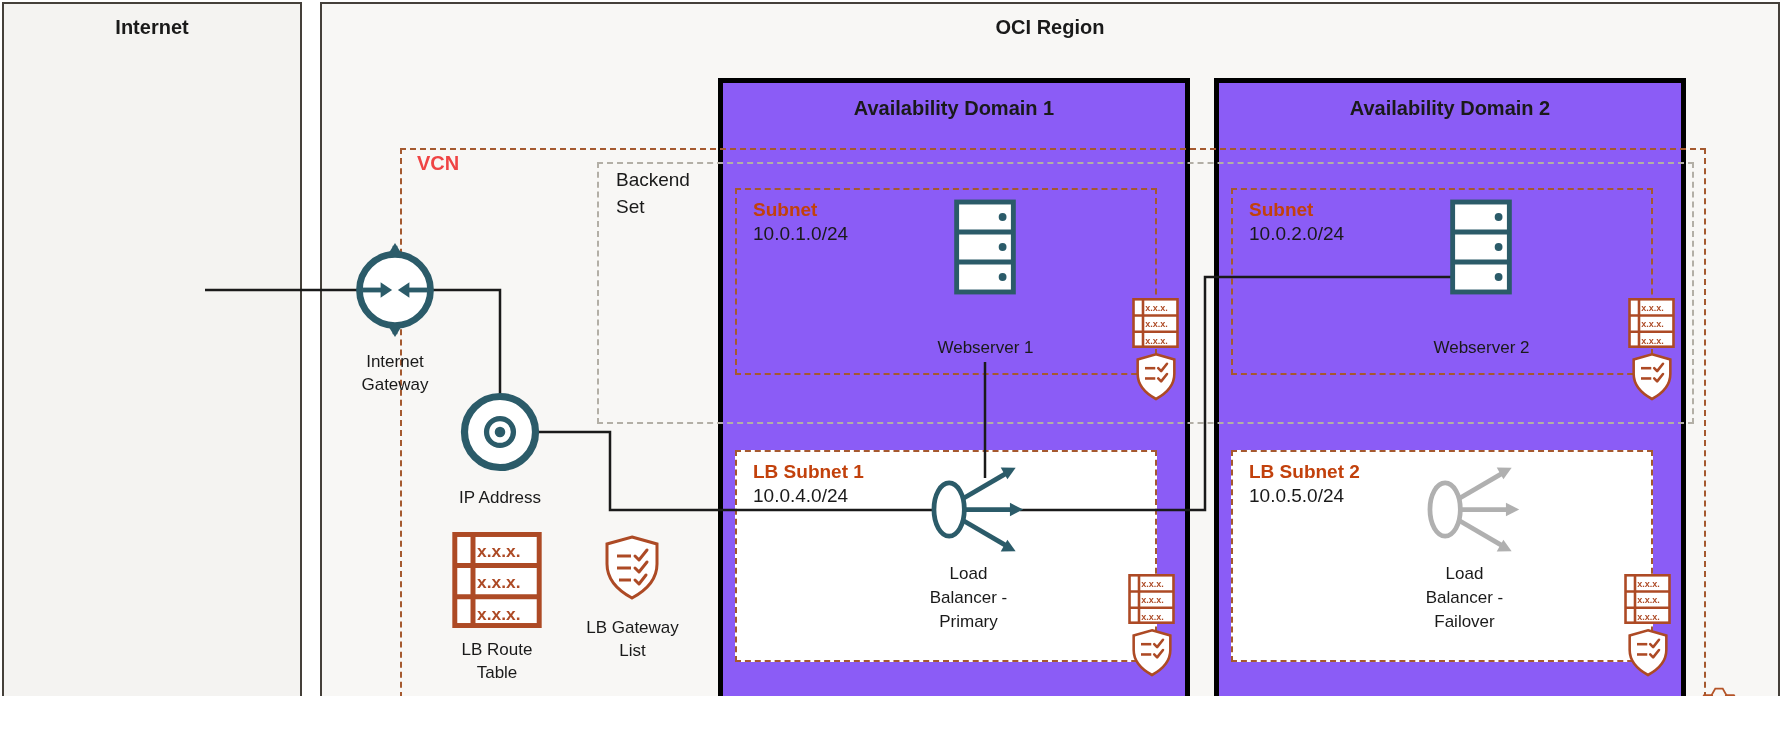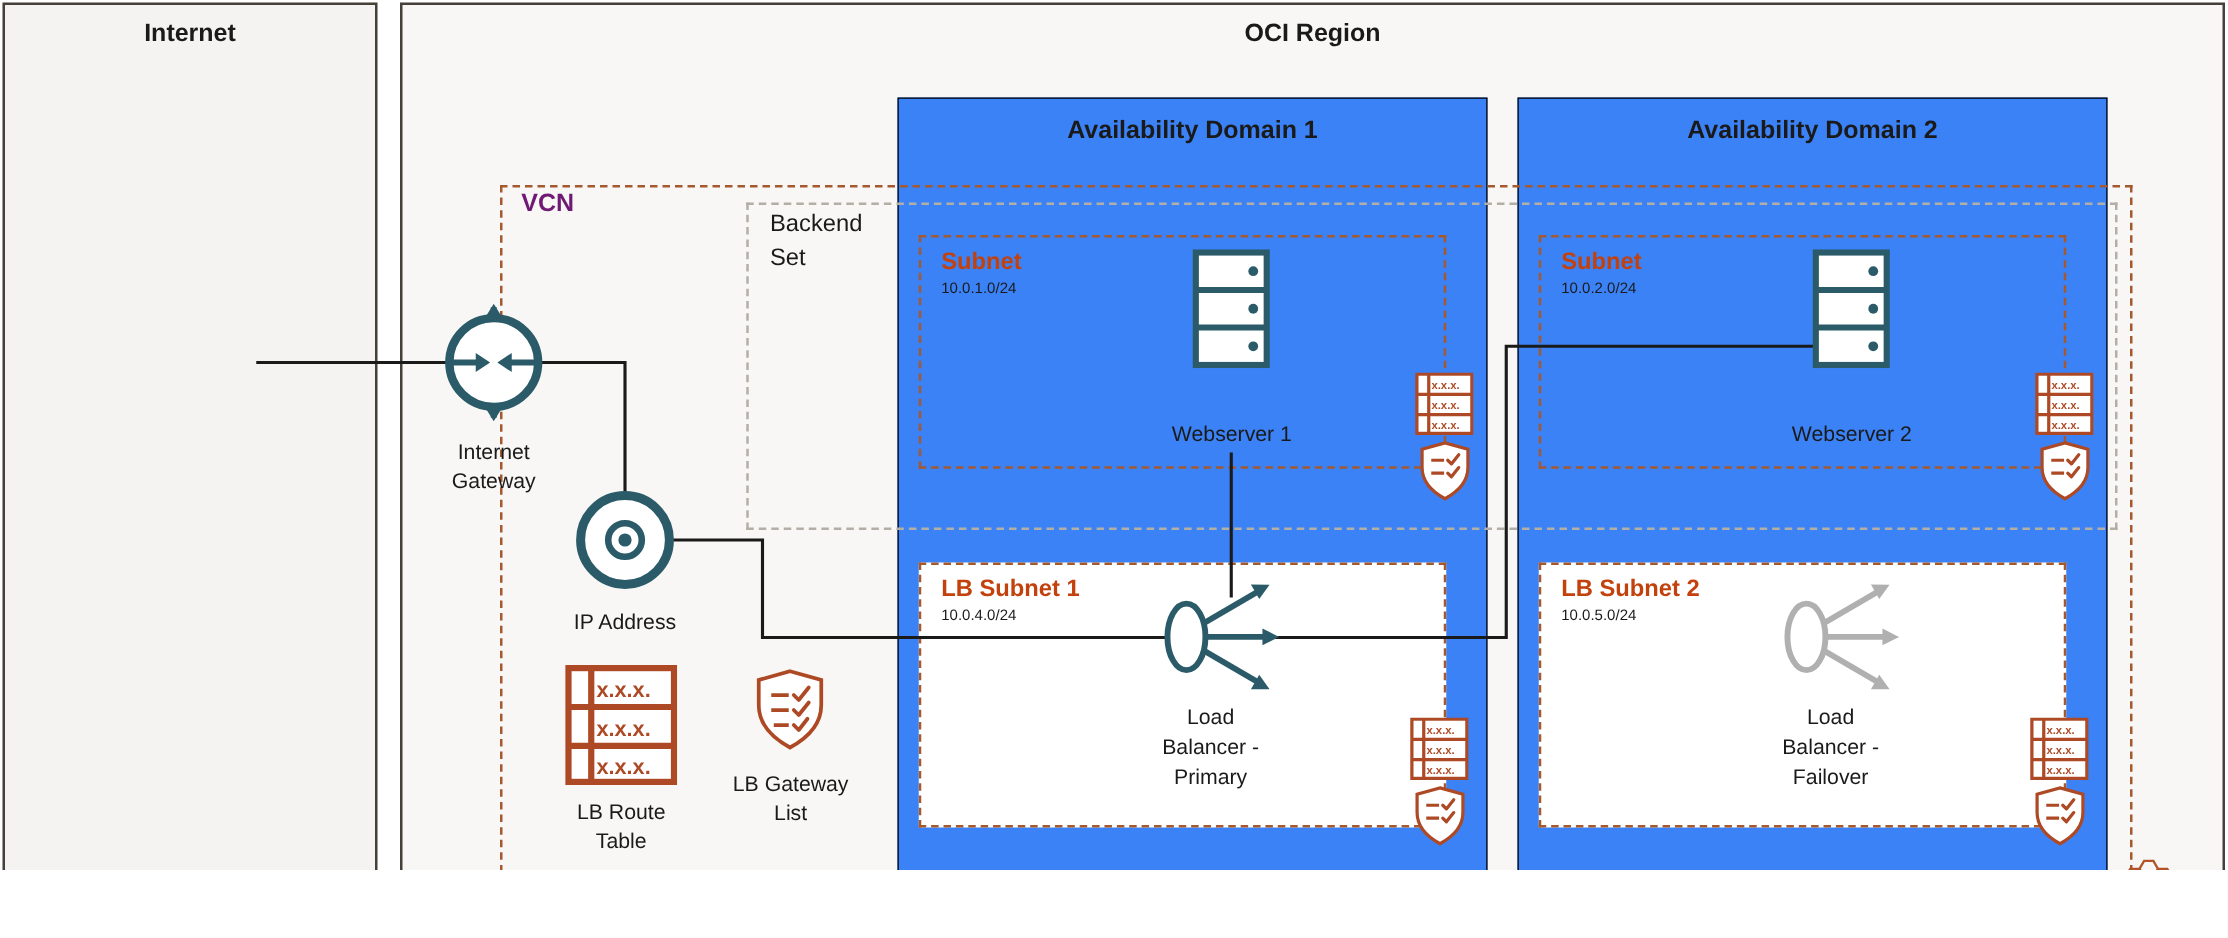--- a/index.html
+++ b/index.html
@@ -6,37 +6,37 @@
   .canvas{
     position:relative;width:1782px;height:696px;background:#ffffff;
     font-family:"Liberation Sans",sans-serif;color:#1a1a1a;overflow:hidden;
   }
   
   .zone{position:absolute;border:2px solid #45403a;box-sizing:border-box;}
   .zone-internet{left:2px;top:2px;width:300px;height:746px;background:#f4f3f1;}
   .zone-region{left:320px;top:2px;width:1460px;height:746px;background:#f8f7f5;}
   .zone-title{text-align:center;font-weight:bold;font-size:20px;padding-top:12px;}
   
-  .ad{position:absolute;background:#3b82f6;border:1px solid #000000;box-sizing:border-box;}
+  .ad{position:absolute;background:#8b5cf6;border:5px solid #000000;box-sizing:border-box;}
   .ad1{left:718px;top:78px;width:472px;height:650px;}
   .ad2{left:1214px;top:78px;width:472px;height:650px;}
   .ad-title{text-align:center;font-weight:bold;font-size:20px;padding-top:14px;}
   
   .backend{position:absolute;left:597px;top:162px;width:1097px;height:262px;border:2px dashed #b3afa6;box-sizing:border-box;}
   .backend-label{position:absolute;left:616px;top:166px;font-size:19px;line-height:27px;z-index:4;}
   .vcn{position:absolute;left:400px;top:148px;width:1306px;height:560px;border:2px dashed #a5592f;box-sizing:border-box;}
-  .vcn-label{position:absolute;left:417px;top:152px;font-size:20px;font-weight:bold;color:#701a75;z-index:4;}
+  .vcn-label{position:absolute;left:417px;top:152px;font-size:20px;font-weight:bold;color:#ef4444;z-index:4;}
   .subnet{position:absolute;border:2px dashed #a5592f;box-sizing:border-box;z-index:3;}
   .s1{left:735px;top:188px;width:422px;height:187px;}
   .s2{left:1231px;top:188px;width:422px;height:187px;}
   .lbsubnet{position:absolute;border:2px dashed #a5592f;background:#ffffff;box-sizing:border-box;z-index:3;}
   .l1{left:735px;top:450px;width:422px;height:212px;}
   .l2{left:1231px;top:450px;width:422px;height:212px;}
   .subnet-title{color:#c2410c;font-weight:bold;font-size:19px;padding:9px 0 0 16px;}
-  .subnet-cidr{font-size:12px;padding:2px 0 0 16px;}
+  .subnet-cidr{font-size:19px;padding:2px 0 0 16px;}
   
   .connectors{position:absolute;left:0;top:0;z-index:5;pointer-events:none;}
   .icon{position:absolute;z-index:6;line-height:0;}
   .lbl{position:absolute;z-index:6;font-size:17px;line-height:23px;text-align:center;}
   svg text{font-family:"Liberation Sans",sans-serif;}
 </style>
 </head>
 <body>
 
 <div class="canvas">

